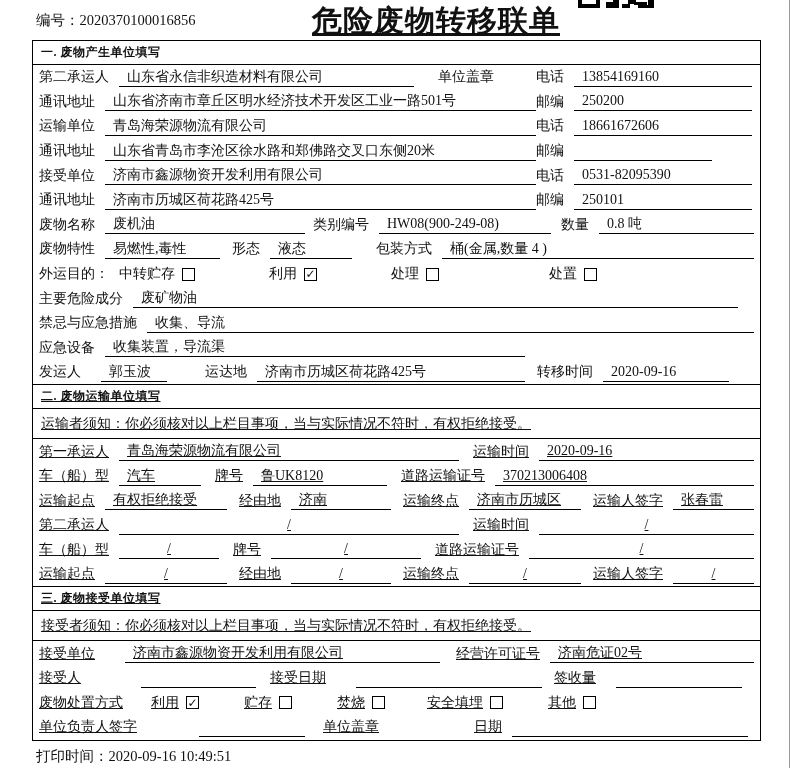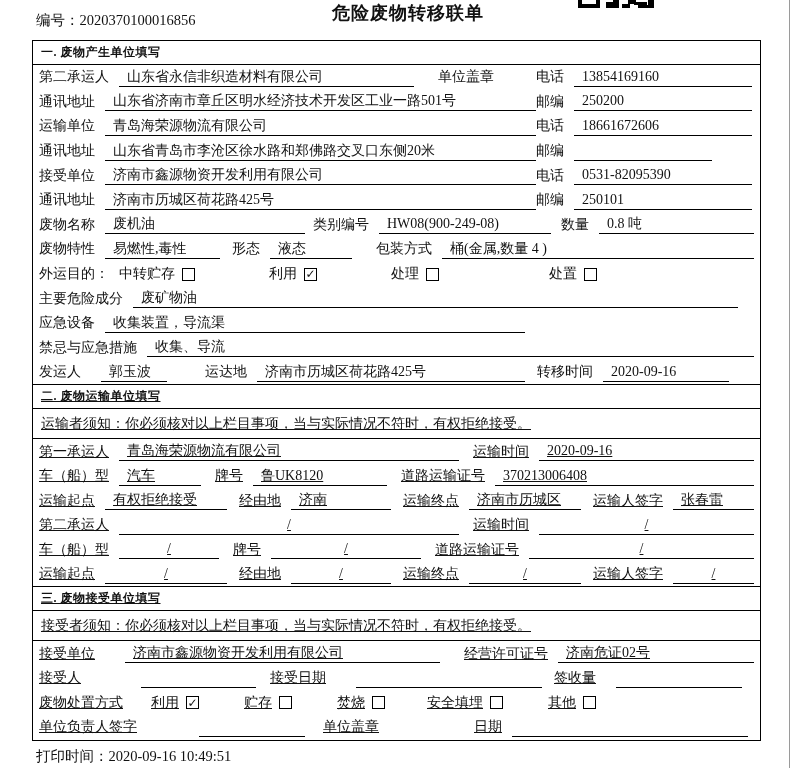--- a/index.html
+++ b/index.html
@@ -5,21 +5,21 @@
   * { margin:0; padding:0; box-sizing:border-box; }
   html,body { background:#fff; }
   .page {
     position:relative; width:796px; height:768px; background:#ffffff;
     font-family:"Liberation Serif","DejaVu Serif",serif; color:#111;
     overflow:hidden;
   }
   .page-edge { position:absolute; left:789px; top:0; width:1px; height:768px; background:#9a9a9a; }
 
   .serial { position:absolute; left:36px; top:11px; font-size:14.5px; white-space:nowrap; }
-  .doc-title { position:absolute; left:332px; top:1px; font-size:18px; font-weight:bold; letter-spacing:1px; white-space:nowrap; }
+  .doc-title { position:absolute; left:312px; top:1px; font-size:30px; font-weight:bold; letter-spacing:1px; white-space:nowrap;text-decoration:underline; }
   .qr-partial { position:absolute; left:578px; top:0; width:78px; height:9px; }
 
   .form { position:absolute; left:32px; top:40px; width:729px; }
   .box { border:1.5px solid #000; background:#fff; }
   .box + .box { margin-top:-1.5px;text-decoration:underline; }
 
   .sec-title {
     height:24px; line-height:23px; font-weight:bold; font-size:12px;
     border-bottom:1.5px solid #000; padding:0 8px; letter-spacing:0.5px;
   }
@@ -170,27 +170,27 @@
           <span class="cb"></span>
         </span>
       </div>
 
       <div class="row">
         <span class="lbl">主要危险成分</span>
         <span class="val fill" style="margin-right:16px">废矿物油</span>
       </div>
 
       <div class="row">
+        <span class="lbl">禁忌与应急措施</span>
+        <span class="val fill">收集、导流</span>
+      </div>
+
+      <div class="row">
         <span class="lbl">应急设备</span>
         <span class="val" style="width:420px">收集装置，导流渠</span>
-      </div>
-
-      <div class="row">
-        <span class="lbl">禁忌与应急措施</span>
-        <span class="val fill">收集、导流</span>
       </div>
 
       <div class="row">
         <span class="lbl">发运人</span>
         <span class="val" style="width:66px;margin-left:20px">郭玉波</span>
         <span class="lbl" style="margin-left:38px">运达地</span>
         <span class="val" style="width:268px">济南市历城区荷花路425号</span>
         <span class="lbl" style="margin-left:12px">转移时间</span>
         <span class="val" style="width:126px">2020-09-16</span>
       </div>
@@ -255,21 +255,21 @@
       </div>
     </div>
 
     <div class="box">
       <div class="sec-title">三. 废物接受单位填写</div>
       <div class="notice">接受者须知：你必须核对以上栏目事项，当与实际情况不符时，有权拒绝接受。</div>
 
       <div class="row">
         <span class="lbl">接受单位</span>
         <span class="val" style="width:315px;margin-left:30px">济南市鑫源物资开发利用有限公司</span>
-        <span class="lbl" style="margin-left:24px">经营许可证号</span>
+        <span class="lbl" style="margin-left:16px">经营许可证号</span>
         <span class="val fill">济南危证02号</span>
       </div>
 
       <div class="row">
         <span class="lbl">接受人</span>
         <span class="val" style="width:115px;margin-left:60px"></span>
         <span class="lbl" style="margin-left:14px">接受日期</span>
         <span class="val" style="width:186px;margin-left:30px"></span>
         <span class="lbl" style="margin-left:12px">签收量</span>
         <span class="val" style="width:126px;margin-left:20px"></span>

